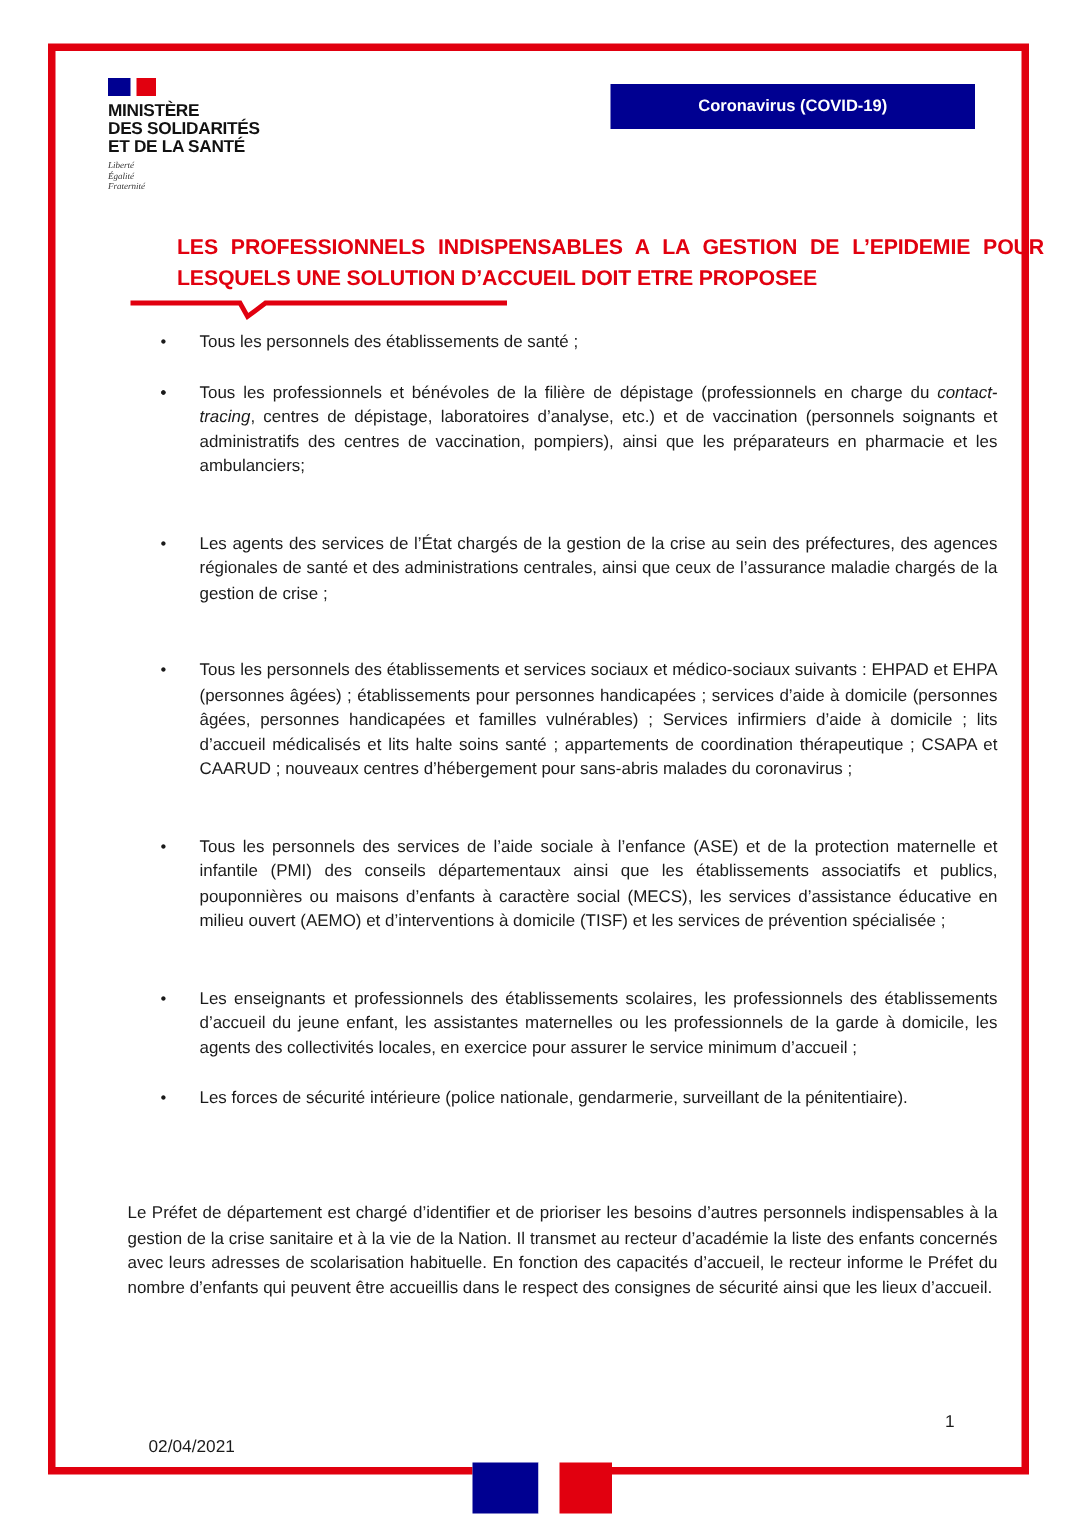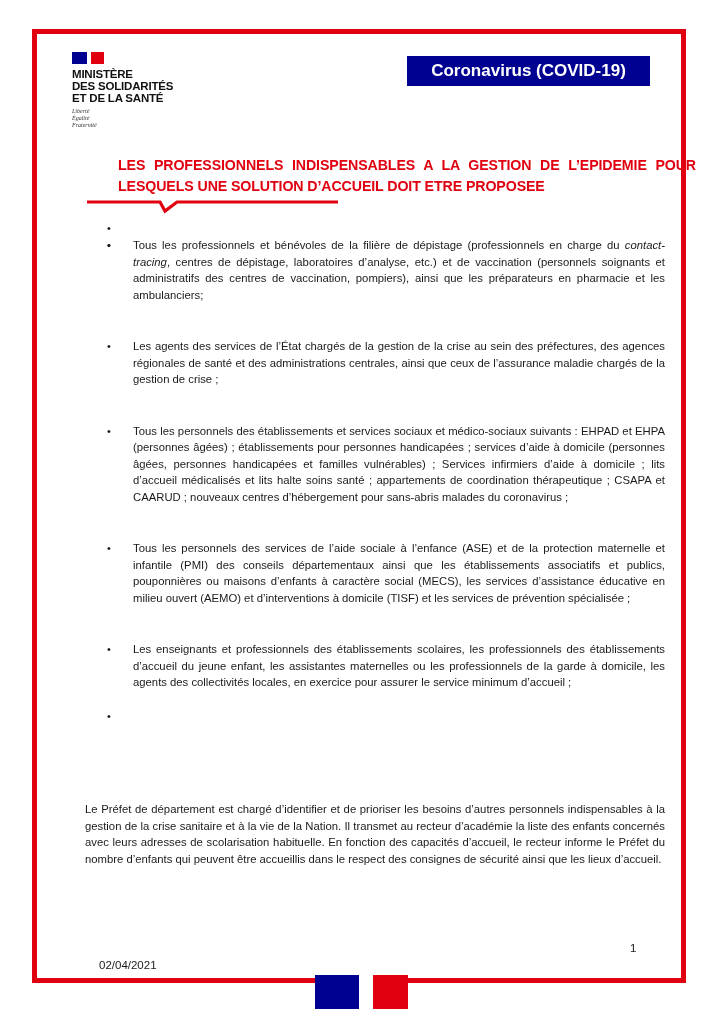--- a/index.html
+++ b/index.html
@@ -13,21 +13,21 @@
     .logo .flag { width: 32px; height: 12px; display: flex; }
     .logo .flag .blue { width: 15px; height: 12px; background: #000091; }
     .logo .flag .gap { width: 4px; }
     .logo .flag .red { width: 13px; height: 12px; background: #e1000f; }
     .logo .ministry { margin-top: 4px; font-family: Liberation Sans, sans-serif; font-weight: bold;
                       font-size: 11.5px; line-height: 12px; color: #111; letter-spacing: -0.2px; }
     .logo .motto { margin-top: 4px; font-family: "Liberation Serif", serif; font-style: italic;
                    font-size: 6px; line-height: 7px; color: #333; }
 
     .covid-badge { position: absolute; left: 407px; top: 56px; width: 243px; height: 30px;
-                   background: #000091; color: #fff; font-weight: bold; font-size: 17px;
+                   background: #000091; color: #fff; font-weight: bold; font-size: 11px;
                    display: flex; align-items: center; justify-content: center; }
 
     .heading { position: absolute; left: 85px; top: 155px; width: 578px;
                color: #e1000f; font-weight: bold; font-size: 14.2px; line-height: 21px;
                text-align: justify; text-align-last: left; letter-spacing: -0.1px; margin-left: 33px; }
     .heading-underline { position: absolute; left: 85px; top: 199px; }
 
     .list { position: absolute; left: 107px; top: 220px; width: 558px; margin: 0; padding: 0; list-style: none; }
     .list li { position: relative; padding-left: 26px; font-size: 11.3px; line-height: 16.5px;
                text-align: justify; }
@@ -72,20 +72,21 @@
 
 <div class="heading">LES PROFESSIONNELS INDISPENSABLES A LA GESTION DE L’EPIDEMIE POUR LESQUELS UNE SOLUTION D’ACCUEIL DOIT ETRE PROPOSEE</div>
 
 <svg class="heading-underline" width="260" height="16" viewBox="0 0 260 16">
   <path d="M2 3 H75 L80 12 L92 3 H253" stroke="#e1000f" stroke-width="3.2" fill="none" stroke-linejoin="miter"></path>
 </svg>
 
 <ul class="list">
   <li style="margin-bottom:17px;">
     <span class="bullet">•</span>
+    <span>Tous les personnels des établissements de santé ;</span>
   </li>
   <li style="margin-bottom:17px;">
     <span class="bullet">•</span>
   </li>
   <li style="margin-bottom:35px;">
     <span class="bullet">•</span>
     <span><span>Tous les professionnels et bénévoles de la filière de dépistage (professionnels en charge du </span><em>contact-tracing</em><span>, centres de dépistage, laboratoires d’analyse, etc.) et de vaccination (personnels soignants et administratifs des centres de vaccination, pompiers), ainsi que les préparateurs en pharmacie et les ambulanciers;</span></span>
   </li>
   <li style="margin-bottom:35px;">
     <span class="bullet">•</span>
@@ -98,20 +99,21 @@
   <li style="margin-bottom:35px;">
     <span class="bullet">•</span>
     <span>Tous les personnels des services de l’aide sociale à l’enfance (ASE) et de la protection maternelle et infantile (PMI) des conseils départementaux ainsi que les établissements associatifs et publics, pouponnières ou maisons d’enfants à caractère social (MECS), les services d’assistance éducative en milieu ouvert (AEMO) et d’interventions à domicile (TISF) et les services de prévention spécialisée ;</span>
   </li>
   <li style="margin-bottom:17px;">
     <span class="bullet">•</span>
     <span>Les enseignants et professionnels des établissements scolaires, les professionnels des établissements d’accueil du jeune enfant, les assistantes maternelles ou les professionnels de la garde à domicile, les agents des collectivités locales, en exercice pour assurer le service minimum d’accueil ;</span>
   </li>
   <li>
     <span class="bullet">•</span>
+    <span>Les forces de sécurité intérieure (police nationale, gendarmerie, surveillant de la pénitentiaire).</span>
   </li>
 </ul>
 
 <div class="para">Le Préfet de département est chargé d’identifier et de prioriser les besoins d’autres personnels indispensables à la gestion de la crise sanitaire et à la vie de la Nation. Il transmet au recteur d’académie la liste des enfants concernés avec leurs adresses de scolarisation habituelle. En fonction des capacités d’accueil, le recteur informe le Préfet du nombre d’enfants qui peuvent être accueillis dans le respect des consignes de sécurité ainsi que les lieux d’accueil.</div>
 
 <div class="page-number">1</div>
 <div class="date">02/04/2021</div>
 
 <div class="footer-marianne">
   <div class="blue"></div>

